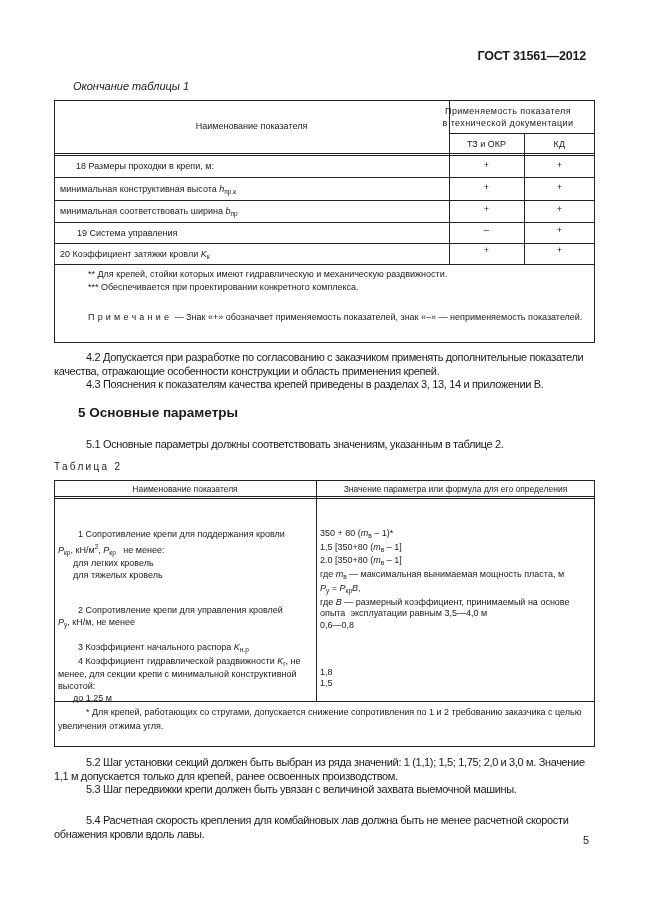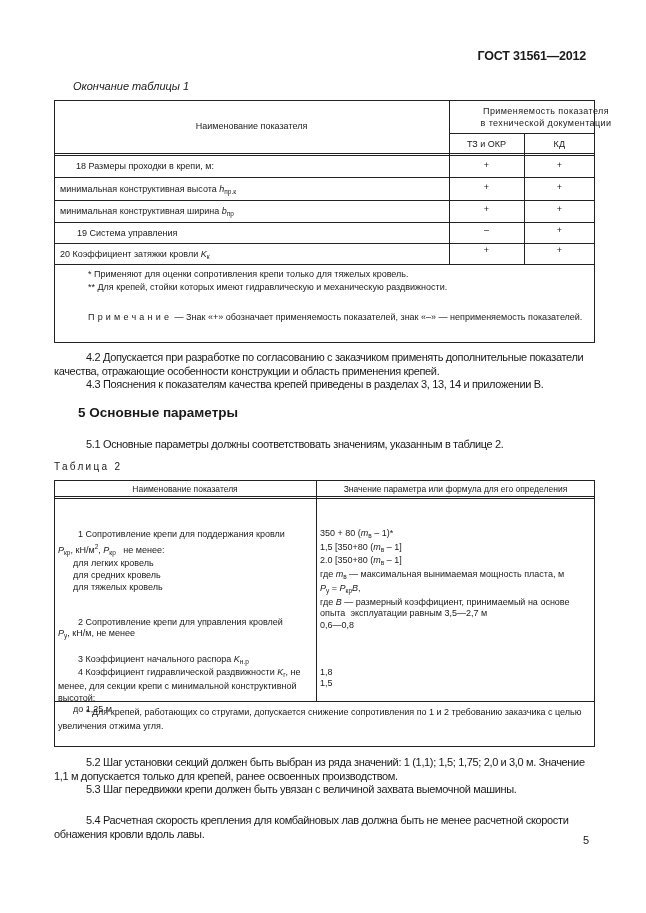--- a/index.html
+++ b/index.html
@@ -42,56 +42,56 @@
   <div class="hline" style="left:54px; top:153px; width:541px;"></div>
   <div class="hline" style="left:54px; top:155px; width:541px;"></div>
 
   <div class="hline" style="left:54px; top:177px; width:541px;"></div>
   <div class="hline" style="left:54px; top:200px; width:541px;"></div>
   <div class="hline" style="left:54px; top:222px; width:541px;"></div>
   <div class="hline" style="left:54px; top:243px; width:541px;"></div>
   <div class="hline" style="left:54px; top:264px; width:541px;"></div>
 
   <div class="cell center" style="left:54px; top:120px; width:395px;">Наименование показателя</div>
-  <div class="cell center sp" style="left:473px; top:105px; width:146px; line-height:12px;">
+  <div class="cell center sp" style="left:435px; top:105px; width:146px; line-height:12px;">
     <div>Применяемость показателя</div>
     <div>в технической документации</div>
   </div>
   <div class="cell center" style="left:449px; top:138px; width:75px;">ТЗ и ОКР</div>
   <div class="cell center sp" style="left:524px; top:138px; width:71px;">КД</div>
 
   <div>
     <div class="cell" style="left:76px; top:160px;">18 Размеры проходки в крепи, м:</div>
     <div class="cell center" style="left:449px; top:159px; width:75px;">+</div>
     <div class="cell center" style="left:524px; top:159px; width:71px;">+</div>
   </div>
   <div>
     <div class="cell" style="left:60px; top:183px;"><span>минимальная конструктивная высота </span><i>h</i><sub>пр.к</sub></div>
     <div class="cell center" style="left:449px; top:181px; width:75px;">+</div>
     <div class="cell center" style="left:524px; top:181px; width:71px;">+</div>
   </div>
   <div>
-    <div class="cell" style="left:60px; top:205px;"><span>минимальная конструктивная ширина </span><i>b</i><sub>пр</sub></div>
+    <div class="cell" style="left:60px; top:205px;"><span>минимальная соответствовать ширина </span><i>b</i><sub>пр</sub></div>
     <div class="cell center" style="left:449px; top:203px; width:75px;">+</div>
     <div class="cell center" style="left:524px; top:203px; width:71px;">+</div>
   </div>
   <div>
     <div class="cell" style="left:77px; top:227px;">19 Система управления</div>
     <div class="cell center" style="left:449px; top:224px; width:75px;">–</div>
     <div class="cell center" style="left:524px; top:224px; width:71px;">+</div>
   </div>
   <div>
     <div class="cell" style="left:60px; top:248px;"><span>20 Коэффициент затяжки кровли </span><i>K</i><sub>к</sub></div>
     <div class="cell center" style="left:449px; top:244px; width:75px;">+</div>
     <div class="cell center" style="left:524px; top:244px; width:71px;">+</div>
   </div>
 
   <div class="cell" style="left:88px; top:268px; width:500px; line-height:13px;">
-    <div>* Применяют для оценки сопротивления крепи только для тяжелых кровель.</div>
     <div>** Для крепей, стойки которых имеют гидравлическую и механическую раздвижности.</div>
+    <div>*** Обеспечивается при проектировании конкретного комплекса.</div>
   </div>
   <div class="cell" style="left:60px; top:311px; width:530px; line-height:13px; text-indent:28px;"><span style="letter-spacing:3.2px;">Примечание</span><span> — Знак «+» обозначает применяемость показателей, знак «–» — неприменяемость показателей.</span></div>
 </div>
 
 <div class="para indent" style="top:351px;">4.2 Допускается при разработке по согласованию с заказчиком применять дополнительные показатели качества, отражающие особенности конструкции и область применения крепей.</div>
 <div class="para indent" style="top:378px;">4.3 Пояснения к показателям качества крепей приведены в разделах 3, 13, 14 и приложении В.</div>
 
 <div class="heading">5 Основные параметры</div>
 <div class="para indent" style="top:438px;">5.1 Основные параметры должны соответствовать значениям, указанным в таблице 2.</div>
 
@@ -104,38 +104,37 @@
   <div class="hline" style="left:54px; top:498px; width:541px;"></div>
   <div class="hline" style="left:54px; top:701px; width:541px;"></div>
 
   <div class="cell center" style="left:54px; top:483px; width:262px; font-size:8.5px;">Наименование показателя</div>
   <div class="cell center" style="left:316px; top:483px; width:279px; font-size:8.5px;">Значение параметра или формула для его определения</div>
 
   <div class="cell small" style="left:58px; top:505px; width:256px;margin-top:24px;">
     <div style="text-indent:20px;">1 Сопротивление крепи для поддержания кровли</div>
     <div><i>P</i><sub>кр</sub><span>, кН/м</span><sup>2</sup><span>, </span><i>P</i><sub>кр</sub><span style="white-space:pre;">   не менее:</span></div>
     <div style="padding-left:15px;">для легких кровель</div>
-    <div style="padding-left:15px;">для средних кровель</div>
     <div style="padding-left:15px;">для тяжелых кровель</div>
     <div style="height:23px;"></div>
     <div style="text-indent:20px;">2 Сопротивление крепи для управления кровлей</div>
     <div><i>P</i><sub>у</sub><span>, кН/м, не менее</span></div>
     <div style="height:11.7px;"></div>
     <div style="text-indent:20px;"><span>3 Коэффициент начального распора </span><i>K</i><sub>н.р</sub></div>
     <div style="text-indent:20px;"><span>4 Коэффициент гидравлической раздвижности </span><i>K</i><sub>г</sub><span>, не менее, для секции крепи с минимальной конструктивной высотой:</span></div>
     <div style="padding-left:15px;">до 1,25 м</div>
   </div>
 
   <div class="cell small" style="left:320px; top:528px; width:270px;">
     <div><span>350 + 80 (</span><i>m</i><sub>в</sub><span> – 1)*</span></div>
     <div><span>1,5 [350+80 (</span><i>m</i><sub>в</sub><span> – 1]</span></div>
     <div><span>2.0 [350+80 (</span><i>m</i><sub>в</sub><span> – 1]</span></div>
     <div><span>где </span><i>m</i><sub>в</sub><span> — максимальная вынимаемая мощность пласта, м</span></div>
     <div><i>P</i><sub>у</sub><span> = </span><i>P</i><sub>кр</sub><i>B</i><span>,</span></div>
-    <div><span>где </span><i>B</i><span style="white-space:pre-wrap;"> — размерный коэффициент, принимаемый на основе опыта  эксплуатации равным 3,5—2,7 м</span></div>
+    <div><span>где </span><i>B</i><span style="white-space:pre-wrap;"> — размерный коэффициент, принимаемый на основе опыта  эксплуатации равным 3,5—4,0 м</span></div>
     <div>0,6—0,8</div>
     <div style="height:35px;"></div>
     <div>1,8</div>
     <div>1,5</div>
   </div>
 
   <div class="cell" style="left:58px; top:706px; width:533px; line-height:13.5px; text-indent:28px;">* Для крепей, работающих со стругами, допускается снижение сопротивления по 1 и 2 требованию заказчика с целью увеличения отжима угля.</div>
 </div>
 
 <div class="para indent" style="top:756px;">5.2 Шаг установки секций должен быть выбран из ряда значений: 1 (1,1); 1,5; 1,75; 2,0 и 3,0 м. Значение 1,1 м допускается только для крепей, ранее освоенных производством.</div>

